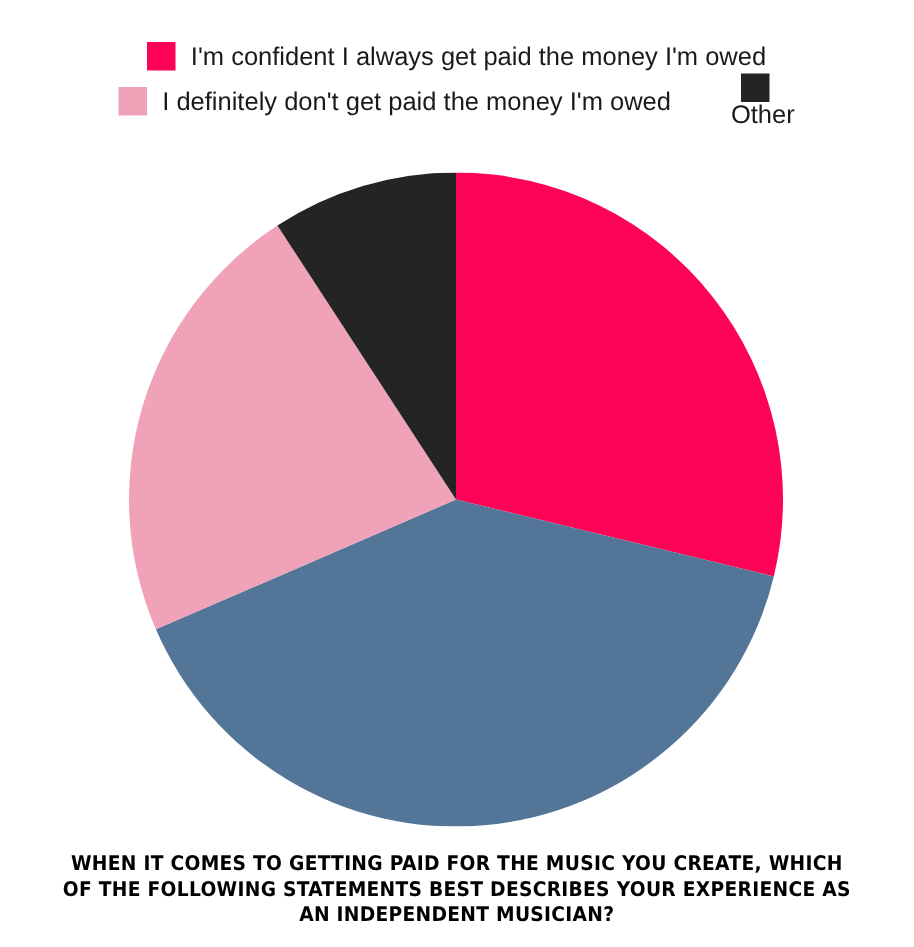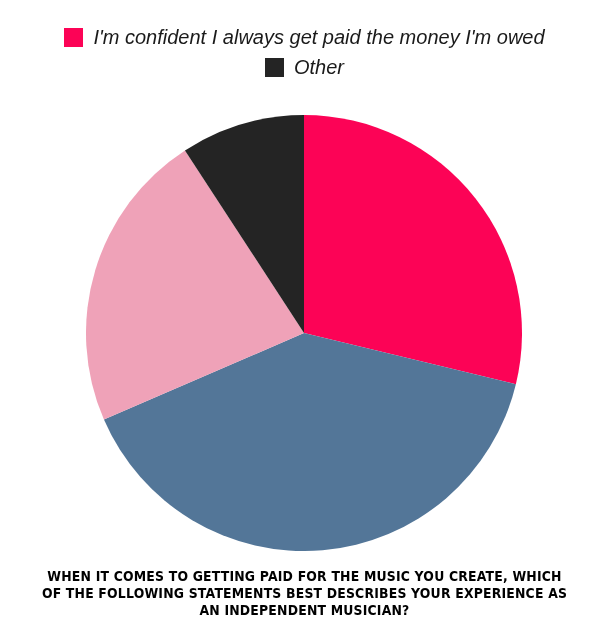--- a/index.html
+++ b/index.html
@@ -34,35 +34,35 @@
     align-items: center;
     justify-content: center;
     height: 30px;
   }
   .legend-entry {
     display: flex;
     align-items: center;
   }
   .legend-entry + .legend-entry {
     margin-left: 30px;
+    flex-direction: column;
   }
   .swatch {
     width: 19px;
     height: 19px;
     flex: 0 0 auto;
     display: block;
   }
   .legend-label {
     margin-left: 10px;
-    font-size: 20px;
+    font-size: 17px;
     line-height: 1;
     color: #1a1a1a;
     white-space: nowrap;
     font-family: "Liberation Sans", sans-serif;
-    font-style: italic;
   }
 
   
   .pie-wrap {
     position: absolute;
     left: 86px;
     top: 115px;
     width: 436px;
     height: 436px;
   }
@@ -100,20 +100,24 @@
     <div class="legend-row">
       <div class="legend-entry">
         <span class="swatch" style="background-color: rgb(252, 3, 86);"></span>
         <span class="legend-label">I'm confident I always get paid the money I'm owed</span>
       </div>
     </div>
 
 
     <div class="legend-row">
       <div class="legend-entry">
+        <span class="swatch" style="background-color: rgb(239, 162, 184);"></span>
+        <span class="legend-label">I definitely don't get paid the money I'm owed</span>
+      </div>
+      <div class="legend-entry">
         <span class="swatch" style="background-color: rgb(36, 36, 36);"></span>
         <span class="legend-label">Other</span>
       </div>
     </div>
 
   </div>
 
   <div class="pie-wrap">
     <svg class="pie-svg" viewBox="0 0 436 436">
       <g id="pie-slices">

